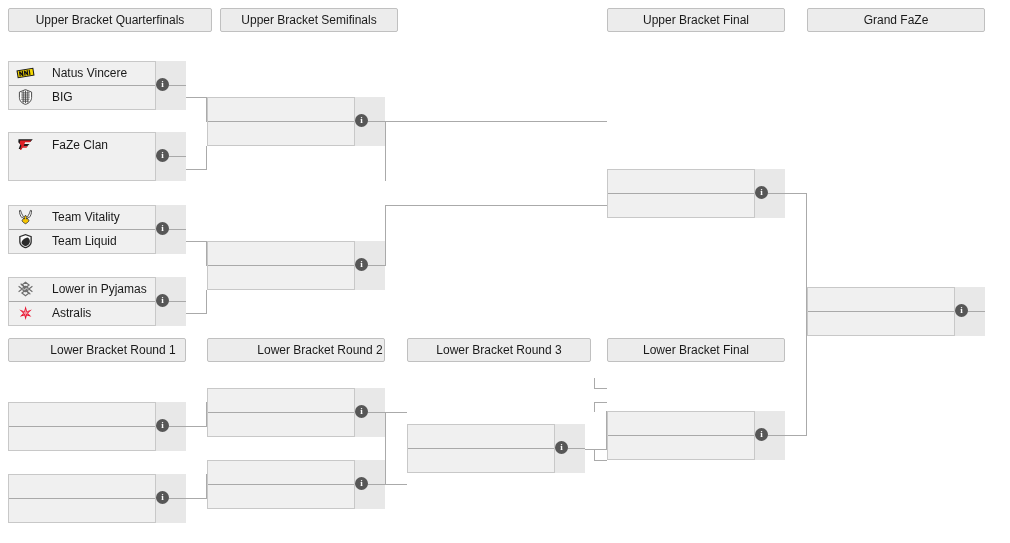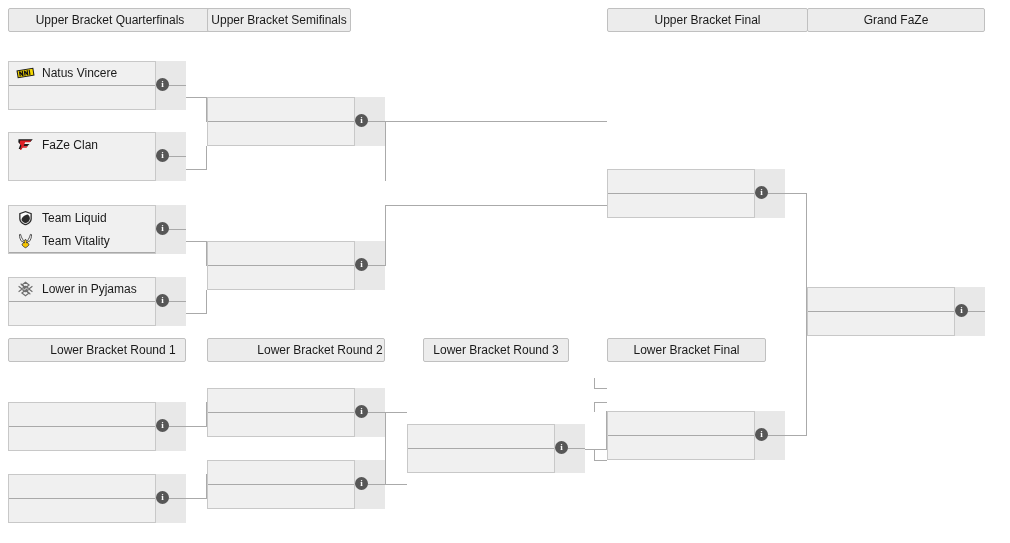--- a/index.html
+++ b/index.html
@@ -32,21 +32,21 @@
   .match .row.top{border-bottom:1px solid #a9a9a9;}
   .score-col{
     position:absolute;top:-1px;right:-1px;width:31px;height:49px;
     border-left:1px solid #c8c8c8;background:#e8e8e8;
     box-sizing:border-box;pointer-events:none;
   }
   .score-col .sdiv{
     position:absolute;left:0;right:0;top:23.5px;height:1px;background:#a9a9a9;
   }
   .team{
-    display:flex;align-items:center;gap:7px;
+    display:flex;align-items:center;gap:17px;
     padding-left:7px;width:140px;box-sizing:border-box;
     font-size:12px;color:#1a1a1a;white-space:nowrap;overflow:hidden;
   }
   .logo{width:19px;height:18px;flex:0 0 19px;position:relative;}
   .logo svg{display:block;width:19px;height:18px;}
 
   
   .info{
     position:absolute;width:13px;height:13px;border-radius:50%;
     background:#575757;z-index:6;
@@ -61,27 +61,27 @@
   .lnk{position:absolute;background:#aaaaaa;}
   .lnk.h{height:1px;}
   .lnk.v{width:1px;}
 </style>
 </head>
 <body>
 
 <div class="stage">
   <div id="headers">
       <div class="round-btn" style="left: 8px; top: 8px; width: 204px;">Upper Bracket Quarterfinals</div>
-      <div class="round-btn" style="left: 207px; top: 8px; width: 144px;">Upper Bracket Semifinals</div>
-      <div class="round-btn" style="left: 607px; top: 8px; width: 201px;">Upper Bracket Final</div>
+      <div class="round-btn" style="left: 220px; top: 8px; width: 178px;">Upper Bracket Semifinals</div>
+      <div class="round-btn" style="left: 607px; top: 8px; width: 178px;">Upper Bracket Final</div>
       <div class="round-btn" style="left: 807px; top: 8px; width: 178px;">Grand FaZe</div>
       <div class="round-btn" style="left: 8px; top: 338px; width: 178px; padding-left: 32px;">Lower Bracket Round 1</div>
       <div class="round-btn" style="left: 207px; top: 338px; width: 178px; padding-left: 48px;">Lower Bracket Round 2</div>
-      <div class="round-btn" style="left: 407px; top: 338px; width: 146px; margin-left: 16px;">Lower Bracket Round 3</div>
-      <div class="round-btn" style="left: 607px; top: 338px; width: 159px;">Lower Bracket Final</div>
+      <div class="round-btn" style="left: 407px; top: 338px; width: 184px;">Lower Bracket Round 3</div>
+      <div class="round-btn" style="left: 607px; top: 338px; width: 178px;">Lower Bracket Final</div>
     </div>
   <div id="connectors">
       <div class="lnk h" style="left: 186px; top: 97px; width: 21px;"></div>
       <div class="lnk v" style="left: 206px; top: 97px; height: 25px;"></div>
       <div class="lnk h" style="left: 186px; top: 169px; width: 21px;"></div>
       <div class="lnk v" style="left: 206px; top: 146px; height: 24px;"></div>
       <div class="lnk h" style="left: 186px; top: 241px; width: 21px;"></div>
       <div class="lnk v" style="left: 206px; top: 241px; height: 25px;"></div>
       <div class="lnk h" style="left: 186px; top: 313px; width: 21px;"></div>
       <div class="lnk v" style="left: 206px; top: 290px; height: 24px;"></div>
@@ -119,20 +119,32 @@
                 <g transform="rotate(-9 9.5 9)">
                   <rect x="1" y="5" width="17" height="8" fill="#141414"></rect>
                   <rect x="2" y="6" width="15" height="6" fill="#f5d800"></rect>
                   <path d="M3.2 11.6V6.4h1.3l1.5 2.6V6.4h1.2v5.2H5.9L4.4 9v2.6zM8.1 11.6V6.4h1.3l1.5 2.6V6.4h1.2v5.2h-1.3L9.3 9v2.6zM13 11.6V6.4h1.2v5.2z" fill="#141414"></path>
                 </g>
               </svg>
             </span>
             <span>Natus Vincere</span>
           </div>
         </div>
+        <div class="row">
+          <div class="team">
+            <span class="logo">
+              <svg viewBox="0 0 19 18">
+                <path d="M9.5 1.6 3.4 4.1v5.3c0 3.6 2.6 6 6.1 7 3.5-1 6.1-3.4 6.1-7V4.1z" fill="#fdfdfd" stroke="#4a4a4a" stroke-width="1"></path>
+                <path d="M5.2 4.9h8.6M5.2 7h8.6M5.2 9.1h8.6M5.2 11.2h8.2M6.3 13.2h6.4" stroke="#4a4a4a" stroke-width=".9"></path>
+                <path d="M7.2 3.2v11.5M9.5 2.6v12.6M11.8 3.2v11.5" stroke="#4a4a4a" stroke-width=".9"></path>
+              </svg>
+            </span>
+            <span>BIG</span>
+          </div>
+        </div>
         <div class="score-col">
           <div class="sdiv"></div>
         </div>
       </div>
       <div class="info" style="left: 156px; top: 78px;">
         <span>i</span>
       </div>
       <div class="match" style="left: 8px; top: 132px;">
         <div class="row">
           <div class="team">
@@ -146,43 +158,43 @@
           </div>
         </div>
         <div class="score-col">
           <div class="sdiv"></div>
         </div>
       </div>
       <div class="info" style="left: 156px; top: 149px;">
         <span>i</span>
       </div>
       <div class="match" style="left: 8px; top: 205px;">
-        <div class="row">
-          <div class="team">
-            <span class="logo">
-              <svg viewBox="0 0 19 18">
-                <path d="M9.5 1.9 3.2 4.2v5.2c0 3.5 2.7 5.9 6.3 6.8 3.6-.9 6.3-3.3 6.3-6.8V4.2z" fill="#2b2b2b"></path>
-                <path d="M9.5 3.3 4.5 5v4.4c0 2.8 2.1 4.7 5 5.5 2.9-.8 5-2.7 5-5.5V5z" fill="#fdfdfd"></path>
-                <path d="M11.8 5.6c-3.6.5-6 2.8-6.3 5.6 1 1.5 2.5 2.5 4 3 2.6-.8 4.4-2.6 4.4-4.8 0-1.5-.8-2.9-2.1-3.8z" fill="#2b2b2b"></path>
-              </svg>
-            </span>
-            <span>Team Liquid</span>
-          </div>
-        </div>
         <div class="row top">
           <div class="team">
             <span class="logo">
               <svg viewBox="0 0 19 18">
                 <path d="M4.6 2.4c.6 2.4 1.6 4.6 2.9 6.1L5.9 9.7C4.2 7.8 3.3 5 3.5 2.6zM14.4 2.4c-.6 2.4-1.6 4.6-2.9 6.1l1.6 1.2c1.7-1.9 2.6-4.7 2.4-7.1z" fill="#fdfdfd" stroke="#3c3c3c" stroke-width=".9"></path>
                 <path d="M9.5 7.2 13 12.8c-1 1.5-2.2 2.4-3.5 2.9-1.3-.5-2.5-1.4-3.5-2.9z" fill="#f5c400" stroke="#3c3c3c" stroke-width=".9"></path>
                 <circle cx="8.4" cy="10.6" r=".7" fill="#3c3c3c"></circle>
                 <circle cx="10.6" cy="10.6" r=".7" fill="#3c3c3c"></circle>
               </svg>
             </span>
             <span>Team Vitality</span>
+          </div>
+        </div>
+        <div class="row">
+          <div class="team">
+            <span class="logo">
+              <svg viewBox="0 0 19 18">
+                <path d="M9.5 1.9 3.2 4.2v5.2c0 3.5 2.7 5.9 6.3 6.8 3.6-.9 6.3-3.3 6.3-6.8V4.2z" fill="#2b2b2b"></path>
+                <path d="M9.5 3.3 4.5 5v4.4c0 2.8 2.1 4.7 5 5.5 2.9-.8 5-2.7 5-5.5V5z" fill="#fdfdfd"></path>
+                <path d="M11.8 5.6c-3.6.5-6 2.8-6.3 5.6 1 1.5 2.5 2.5 4 3 2.6-.8 4.4-2.6 4.4-4.8 0-1.5-.8-2.9-2.1-3.8z" fill="#2b2b2b"></path>
+              </svg>
+            </span>
+            <span>Team Liquid</span>
           </div>
         </div>
         <div class="score-col">
           <div class="sdiv"></div>
         </div>
       </div>
       <div class="info" style="left: 156px; top: 222px;">
         <span>i</span>
       </div>
       <div class="match" style="left: 8px; top: 277px;">
@@ -196,20 +208,31 @@
                   <path d="M2.6 6.3 6.2 9l-3.6 2.7"></path>
                   <path d="M16.4 6.3 12.8 9l3.6 2.7"></path>
                   <circle cx="9.5" cy="9" r="2.6"></circle>
                   <path d="M4.6 3.9c2.5 1 3.9 3 4.2 5.6M14.4 14.1c-2.5-1-3.9-3-4.2-5.6"></path>
                 </g>
               </svg>
             </span>
             <span>Lower in Pyjamas</span>
           </div>
         </div>
+        <div class="row">
+          <div class="team">
+            <span class="logo">
+              <svg viewBox="0 0 19 18">
+                <path d="M9.6 1.9 11 7.3l4.9-1.9-3.9 3.9 3.4 3.4-4.6-1.2-1.2 4.6-1.2-4.6-4.6 1.2 3.4-3.4L3.3 5.4 8.2 7.3z" fill="#e8112d"></path>
+                <path d="M9.6 4.9 10.4 8l2.6-1-2 2.1 1.5 1.6-2.3-.6-.6 2.3-.7-2.3-2.3.6 1.6-1.6-2-2.1 2.6 1z" fill="#fdfdfd" opacity=".55"></path>
+              </svg>
+            </span>
+            <span>Astralis</span>
+          </div>
+        </div>
         <div class="score-col">
           <div class="sdiv"></div>
         </div>
       </div>
       <div class="info" style="left: 156px; top: 294px;">
         <span>i</span>
       </div>
       <div class="match" style="left: 207px; top: 97px;">
         <div class="row top">
           <div class="team">

